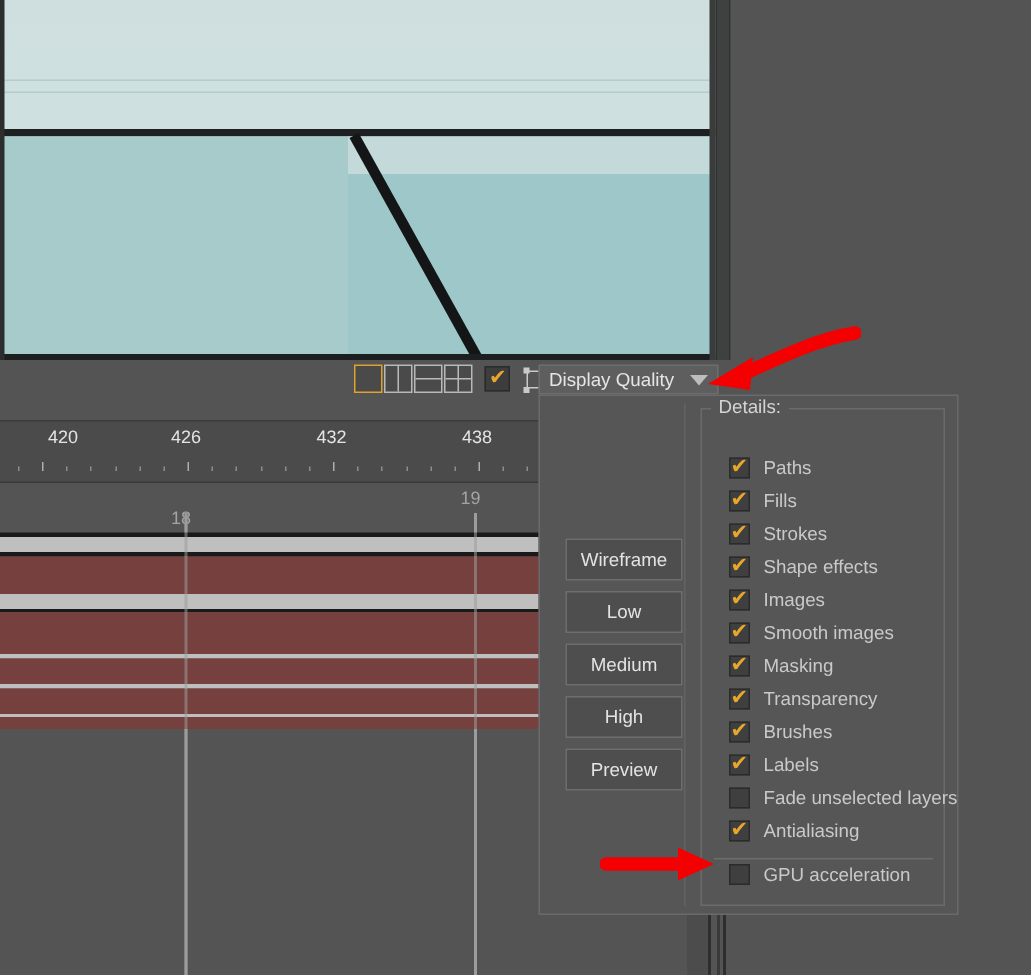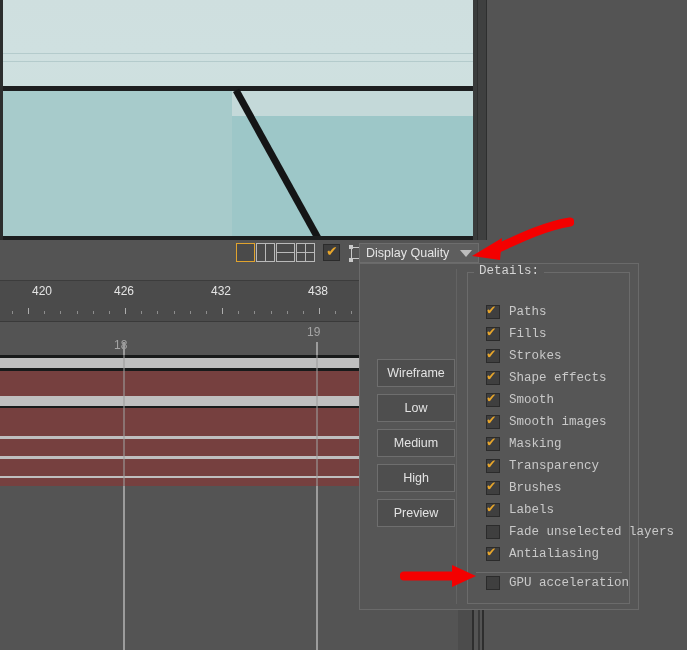--- a/index.html
+++ b/index.html
@@ -166,21 +166,20 @@
   .q-btn {
     position: absolute; left: 12px; width: 78px; height: 28px;
     background: #4e4e4e; border: 1px solid #6e6e6e;
     color: #e3e3e3; font-size: 12.5px;
     display: flex; align-items: center; justify-content: center;
   }
 
   .fieldset {
     position: absolute; left: 107px; top: 8px; width: 163px; height: 332px;
     border: 1px solid #6b6b6b;
-    font-family: Liberation Mono, monospace;
   }
   .fieldset-legend {
     position: absolute; left: 6px; top: -9px; padding: 0 5px;
     background: #565656; color: #d4d4d4; font-size: 12.5px;
   }
   .chk-list {
     position: absolute; left: 8px; top: 32px; right: 6px;
   }
   .chk-row {
     display: flex; align-items: flex-start; height: 22px; margin-left: 10px;
@@ -344,21 +343,21 @@
           <div class="chk-row on">
             <span class="chk-box"></span>
             <span class="chk-lbl">Strokes</span>
           </div>
           <div class="chk-row on">
             <span class="chk-box"></span>
             <span class="chk-lbl">Shape effects</span>
           </div>
           <div class="chk-row on">
             <span class="chk-box"></span>
-            <span class="chk-lbl">Smooth</span>
+            <span class="chk-lbl">Images</span>
           </div>
           <div class="chk-row on">
             <span class="chk-box"></span>
             <span class="chk-lbl">Smooth images</span>
           </div>
           <div class="chk-row on">
             <span class="chk-box"></span>
             <span class="chk-lbl">Masking</span>
           </div>
           <div class="chk-row on">

